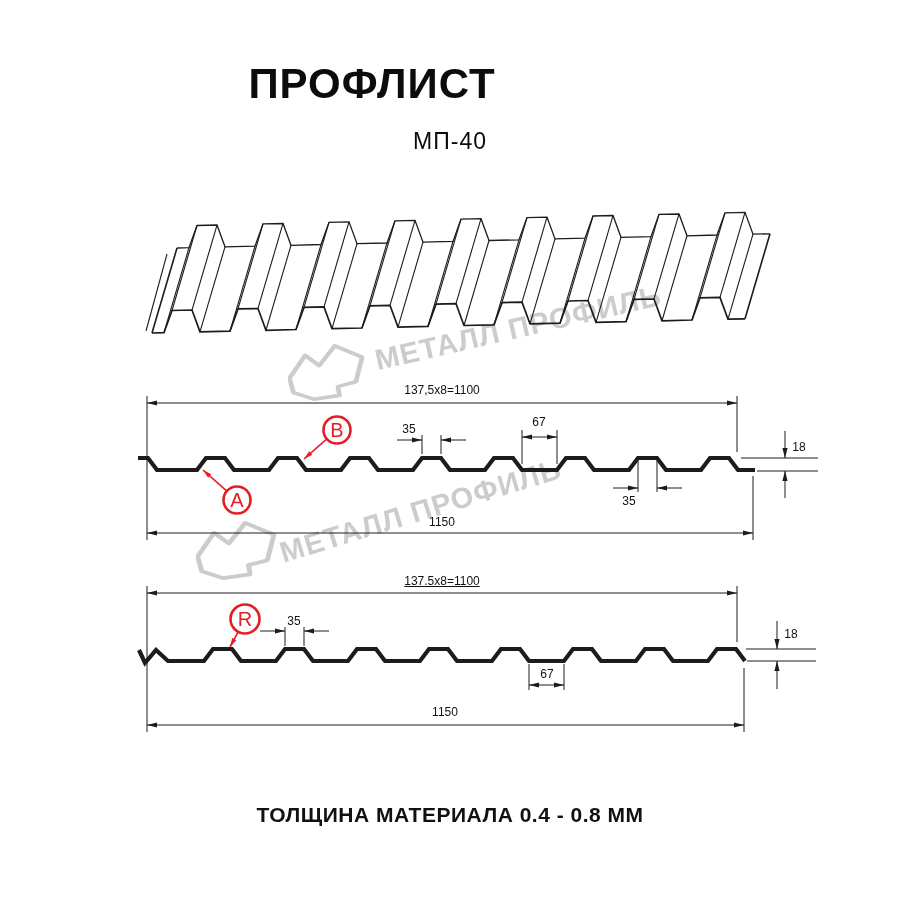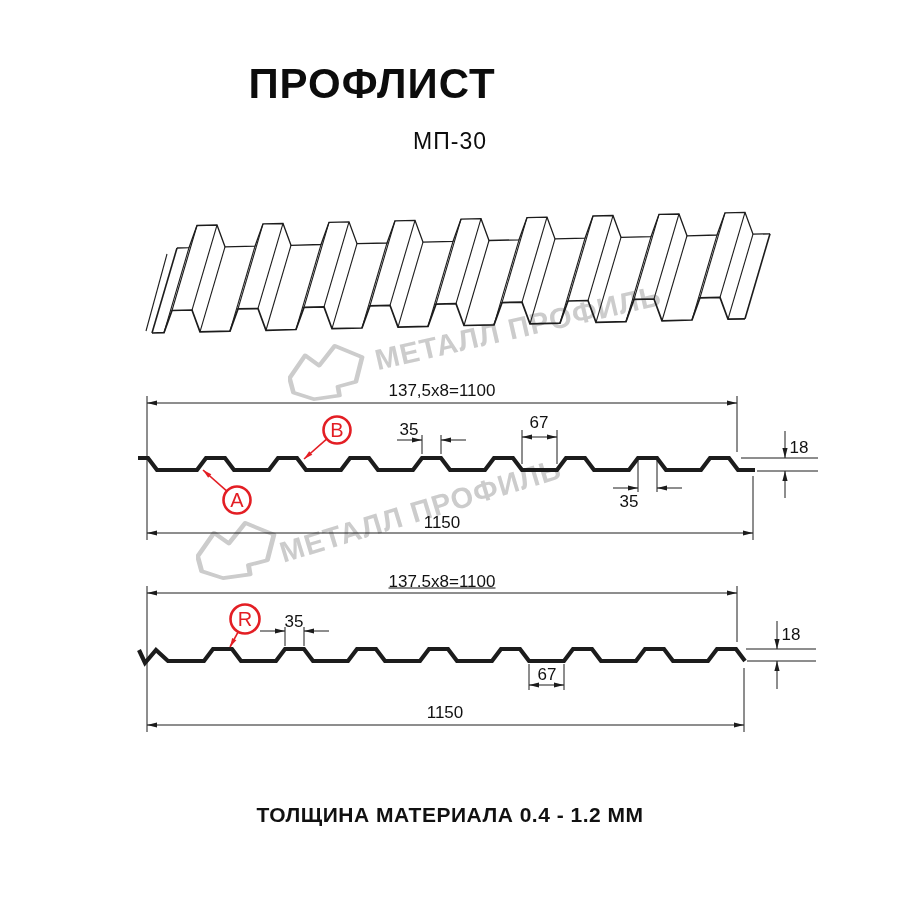--- a/index.html
+++ b/index.html
@@ -4,21 +4,21 @@
 <style>
   html,body{margin:0;padding:0;background:#fff;}
   #canvas{position:relative;width:900px;height:900px;background:#fff;overflow:hidden;
           font-family:"Liberation Sans",sans-serif;}
   .title{position:absolute;left:0;top:60px;width:744px;text-align:center;
          font-size:42px;font-weight:800;letter-spacing:1px;color:#0c0c0c;}
   .subtitle{position:absolute;left:0;top:128px;width:900px;text-align:center;
          font-size:23px;font-weight:500;letter-spacing:1px;color:#0c0c0c;}
   .footer-note{position:absolute;left:0;top:803px;width:900px;text-align:center;
          font-size:21px;font-weight:700;letter-spacing:0.5px;color:#111;}
-  .dim{position:absolute;transform:translate(-50%,-50%);font-size:17px;color:#111;
+  .dim{position:absolute;transform:translate(-50%,-50%);font-size:12px;color:#111;
        white-space:nowrap;line-height:1;}
   .lbl{position:absolute;transform:translate(-50%,-50%);font-size:20px;line-height:1;
        white-space:nowrap;font-weight:400;}
   .wm-text{position:absolute;font-size:29px;font-weight:700;letter-spacing:1px;
        color:#cccccc;white-space:nowrap;transform-origin:0 0;}
   .wm-logo{position:absolute;}
   svg{position:absolute;left:0;top:0;}
 </style>
 </head>
 <body>
@@ -142,32 +142,32 @@
       <polygon points="0,0 -9,2.4 -9,-2.4" transform="translate(203,470) rotate(-138.57633437499737)" fill="#e31e24"></polygon>
       <circle cx="337" cy="430" r="13.5" fill="none" stroke="#e31e24" stroke-width="2.6"></circle>
       <line x1="326.8592738709267" y1="438.9115472043372" x2="304" y2="459" stroke="#e31e24" stroke-width="1.6"></line>
       <polygon points="0,0 -9,2.4 -9,-2.4" transform="translate(304,459) rotate(138.69138598645128)" fill="#e31e24"></polygon>
       <circle cx="245" cy="619" r="14.5" fill="none" stroke="#e31e24" stroke-width="2.6"></circle>
       <line x1="238.15278951852642" y1="631.7814595654173" x2="230" y2="647" stroke="#e31e24" stroke-width="1.6"></line>
       <polygon points="0,0 -9,2.4 -9,-2.4" transform="translate(230,647) rotate(118.17859010995917)" fill="#e31e24"></polygon>
     </svg>
 
   <div class="title">ПРОФЛИСТ</div>
-  <div class="subtitle">МП-30</div>
+  <div class="subtitle">МП-40</div>
 
   <span class="dim" style="left:442px;top:390px;">137,5x8=1100</span>
   <span class="dim" style="left:409px;top:429px;">35</span>
   <span class="dim" style="left:539px;top:422px;">67</span>
   <span class="dim" style="left:799px;top:447px;">18</span>
   <span class="dim" style="left:629px;top:501px;">35</span>
   <span class="dim" style="left:442px;top:522px;">1150</span>
   <span class="lbl" id="lblA" style="left: 237px; top: 500px; color: rgb(227, 30, 36);">A</span>
   <span class="lbl" id="lblB" style="left: 337px; top: 430px; color: rgb(227, 30, 36);">B</span>
 
   <span class="dim" style="left:442px;top:581px;text-decoration:underline;">137.5x8=1100</span>
   <span class="dim" style="left:294px;top:621px;">35</span>
   <span class="dim" style="left:547px;top:674px;">67</span>
   <span class="dim" style="left:791px;top:634px;">18</span>
   <span class="dim" style="left:445px;top:712px;">1150</span>
   <span class="lbl" id="lblR" style="left: 245px; top: 619px; color: rgb(227, 30, 36);">R</span>
 
-  <div class="footer-note">ТОЛЩИНА МАТЕРИАЛА 0.4 - 1.2 ММ</div>
+  <div class="footer-note">ТОЛЩИНА МАТЕРИАЛА 0.4 - 0.8 ММ</div>
 </div>
 
 </body></html>

